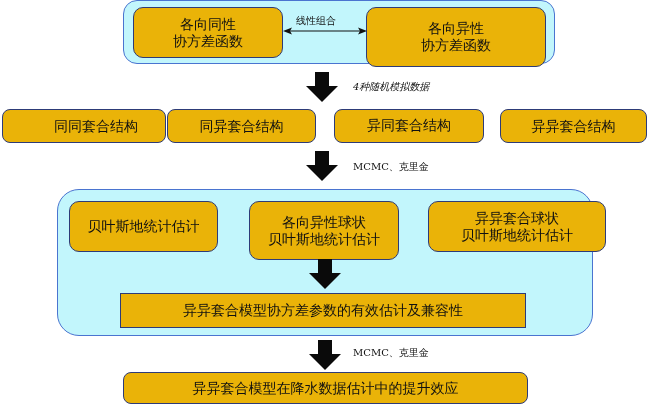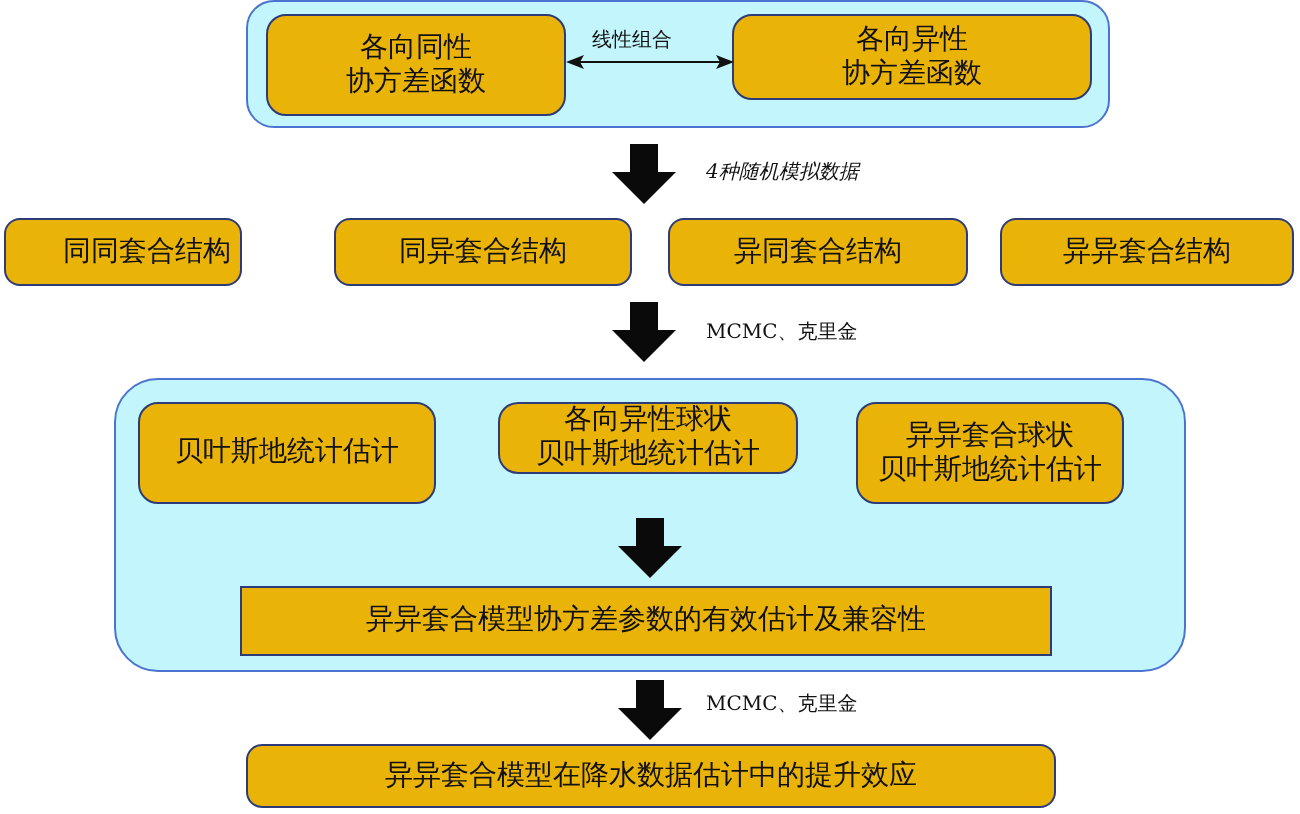--- a/index.html
+++ b/index.html
@@ -19,72 +19,72 @@
 
 <div class="abs panel" style="left:123px; top:0px; width:432px; height:64px; border-radius:14px;"></div>
 
 <div class="abs node" style="left:133px; top:7px; width:150px; height:51px; border-radius:10px;">
   <div>
     <span>各向同性</span>
     <span>协方差函数</span>
   </div>
 </div>
 
-<div class="abs node" style="left:366px; top:7px; width:180px; height:43px; border-radius:10px;">
+<div class="abs node" style="left:366px; top:7px; width:180px; height:60px; border-radius:10px;">
   <div>
     <span>各向异性</span>
     <span>协方差函数</span>
   </div>
 </div>
 
 <div class="abs lbl" style="left:296px; top:13px;">线性组合</div>
 
 <svg class="abs" style="left:283px; top:26px;" width="84" height="10">
   <line x1="6" y1="5" x2="78" y2="5" stroke="#111" stroke-width="1"></line>
   <polygon points="0,5 9,1.5 7,5 9,8.5" fill="#111"></polygon>
   <polygon points="84,5 75,1.5 77,5 75,8.5" fill="#111"></polygon>
 </svg>
 
 <svg class="abs down-arrow" style="left:306px; top:72px;" viewBox="0 0 32 30">
   <polygon points="9,0 23,0 23,14 32,14 16,30 0,14 9,14" fill="#0a0a0a"></polygon>
 </svg>
 <div class="abs lbl" style="left:353px; top:79px;font-style:italic;">4种随机模拟数据</div>
 
-<div class="abs node" style="left:2px; top:109px; width:119px; height:34px; border-radius:8px;padding-left:24px;">
+<div class="abs node" style="left:2px; top:109px; width:164px; height:34px; border-radius:8px;padding-left:24px;">
   <span>同同套合结构</span>
 </div>
 <div class="abs node" style="left:167px; top:109px; width:149px; height:34px; border-radius:8px;">
   <span>同异套合结构</span>
 </div>
-<div class="abs node" style="left:334px; top:109px; width:150px; height:34px; border-radius:8px;">
+<div class="abs node" style="left:334px; top:109px; width:150px; height:34px; border-radius:8px;font-family:Liberation Mono, monospace;">
   <span>异同套合结构</span>
 </div>
 <div class="abs node" style="left:500px; top:109px; width:147px; height:34px; border-radius:8px;">
   <span>异异套合结构</span>
 </div>
 
 <svg class="abs down-arrow" style="left:306px; top:151px;" viewBox="0 0 32 30">
   <polygon points="9,0 23,0 23,14 32,14 16,30 0,14 9,14" fill="#0a0a0a"></polygon>
 </svg>
 <div class="abs lbl" style="left:353px; top:159px;">MCMC、克里金</div>
 
 <div class="abs panel" style="left:57px; top:189px; width:536px; height:147px; border-radius:22px;"></div>
 
 <div class="abs node" style="left:69px; top:201px; width:149px; height:51px; border-radius:10px;">
   <div>
     <span>贝叶斯地统计估计</span>
   </div>
 </div>
-<div class="abs node" style="left:249px; top:201px; width:150px; height:36px; border-radius:10px;">
+<div class="abs node" style="left:249px; top:201px; width:150px; height:59px; border-radius:10px;">
   <div>
     <span>各向异性球状</span>
     <span>贝叶斯地统计估计</span>
   </div>
 </div>
-<div class="abs node" style="left:428px; top:201px; width:134px; height:51px; border-radius:10px;">
+<div class="abs node" style="left:428px; top:201px; width:178px; height:51px; border-radius:10px;">
   <div>
     <span>异异套合球状</span>
     <span>贝叶斯地统计估计</span>
   </div>
 </div>
 
 <svg class="abs down-arrow" style="left:309px; top:259px;" viewBox="0 0 32 30">
   <polygon points="9,0 23,0 23,14 32,14 16,30 0,14 9,14" fill="#0a0a0a"></polygon>
 </svg>
 

